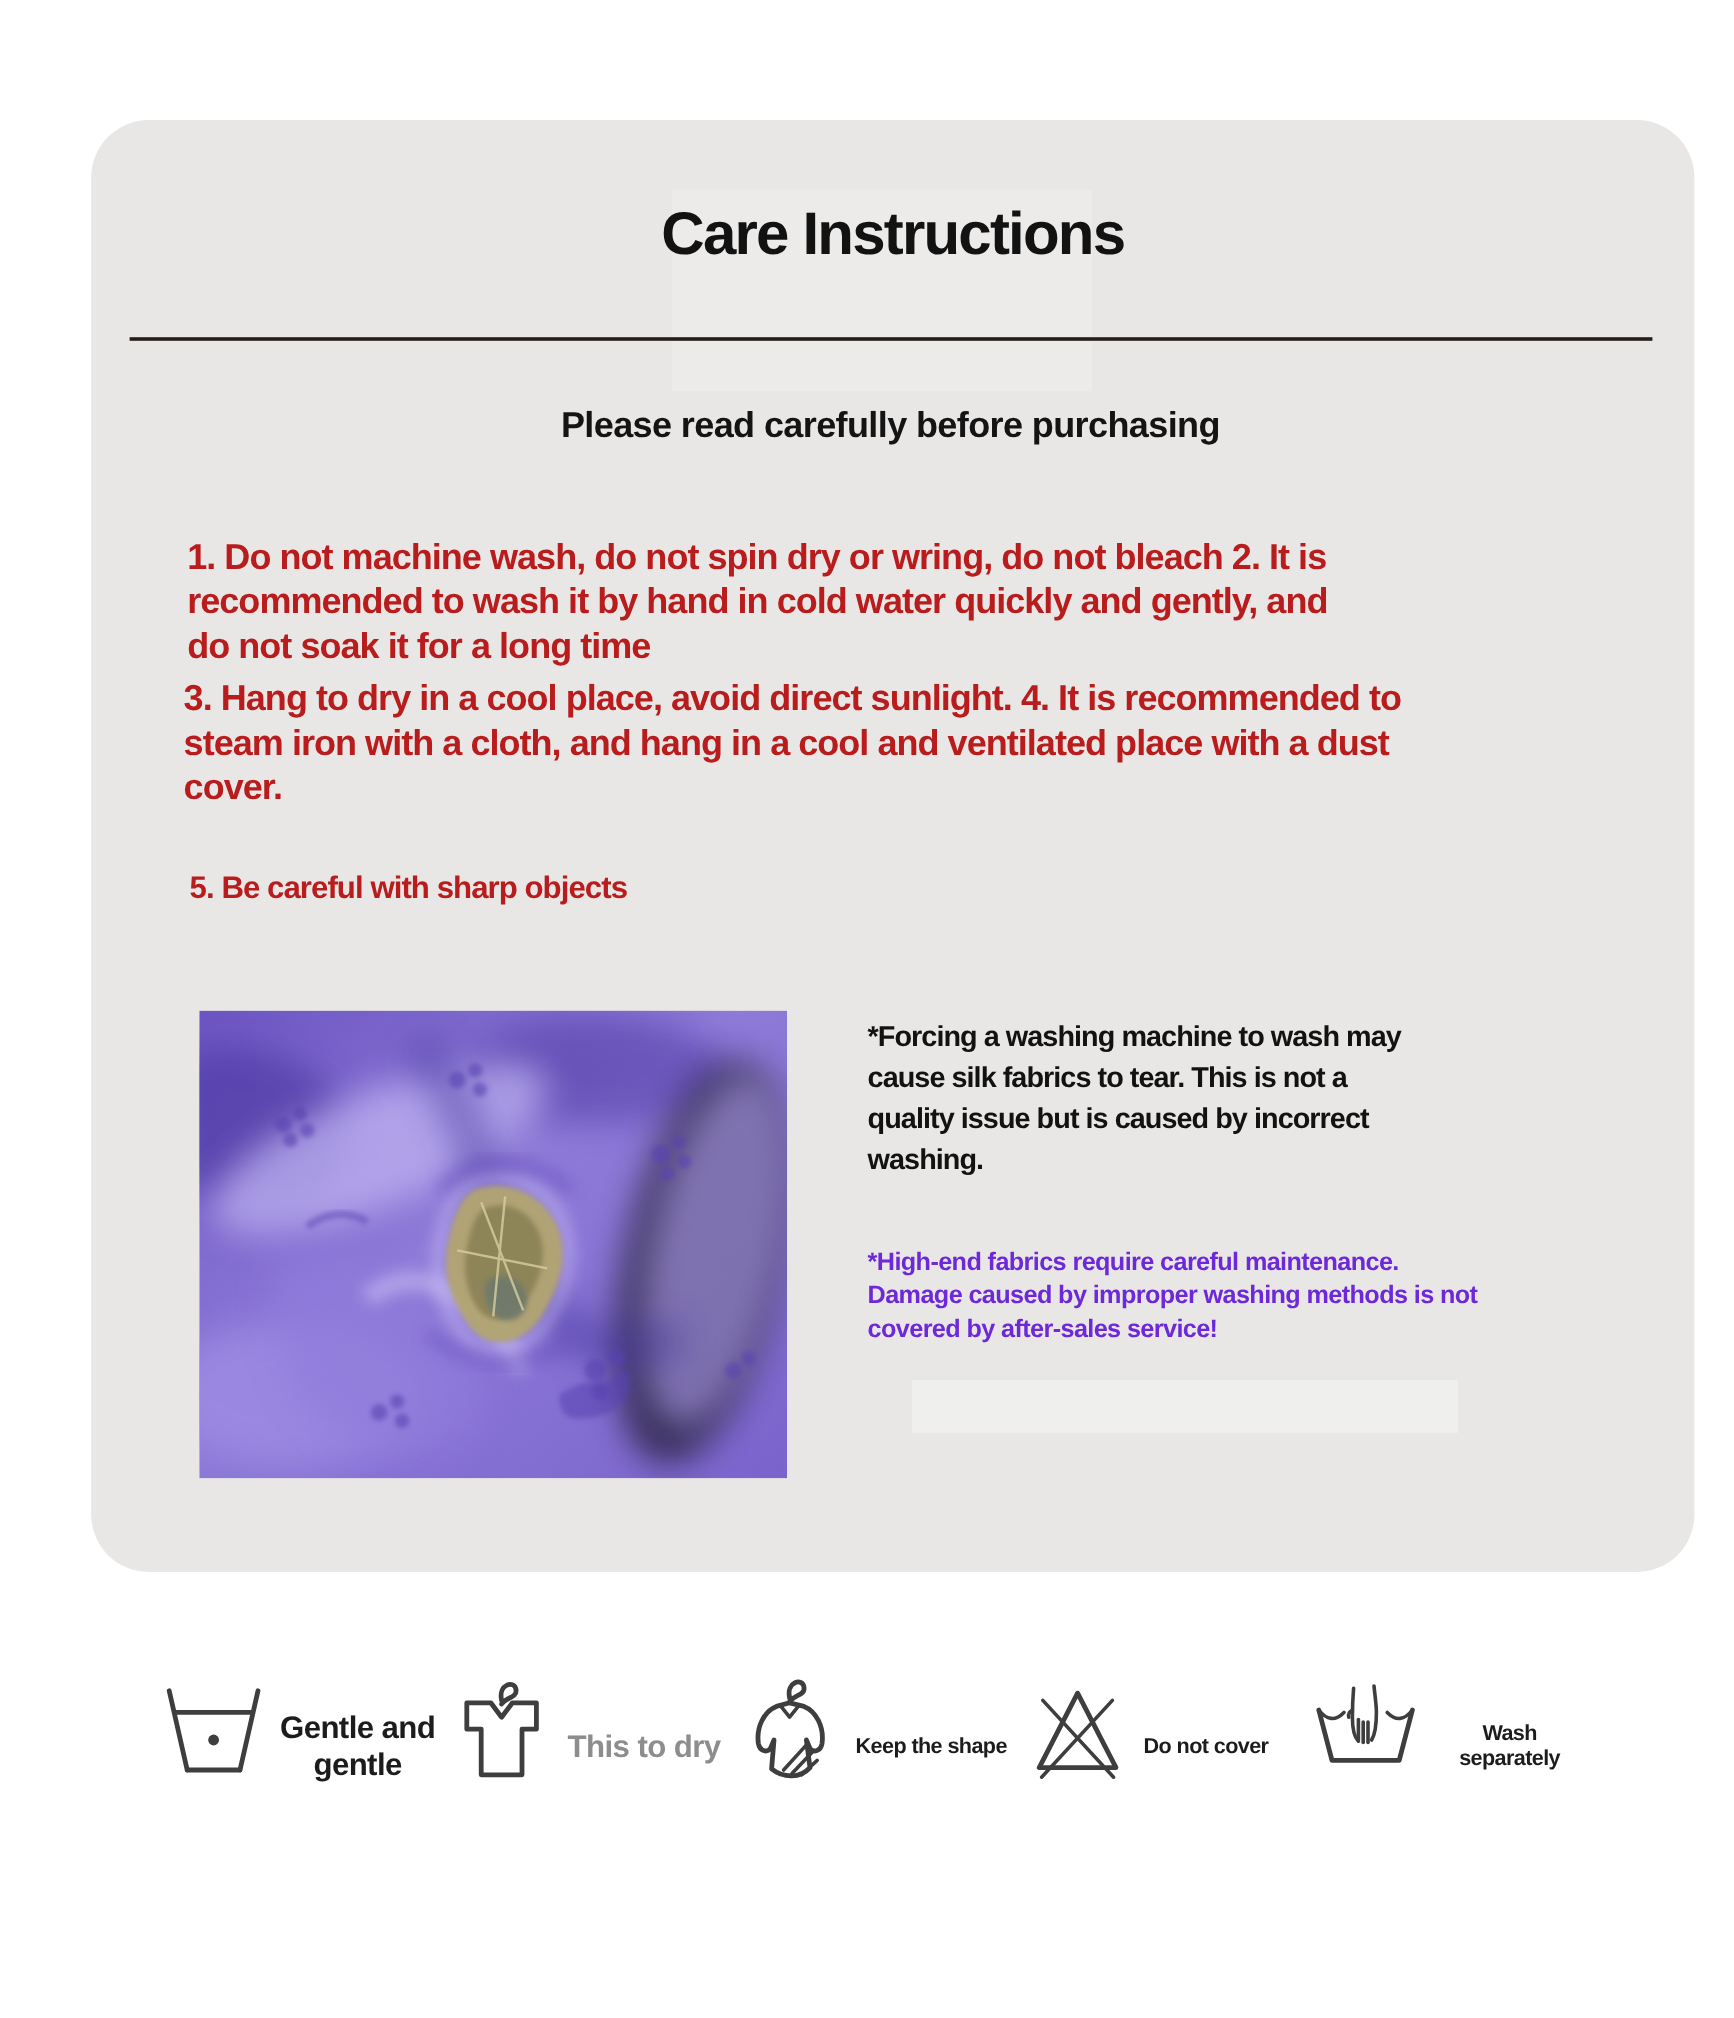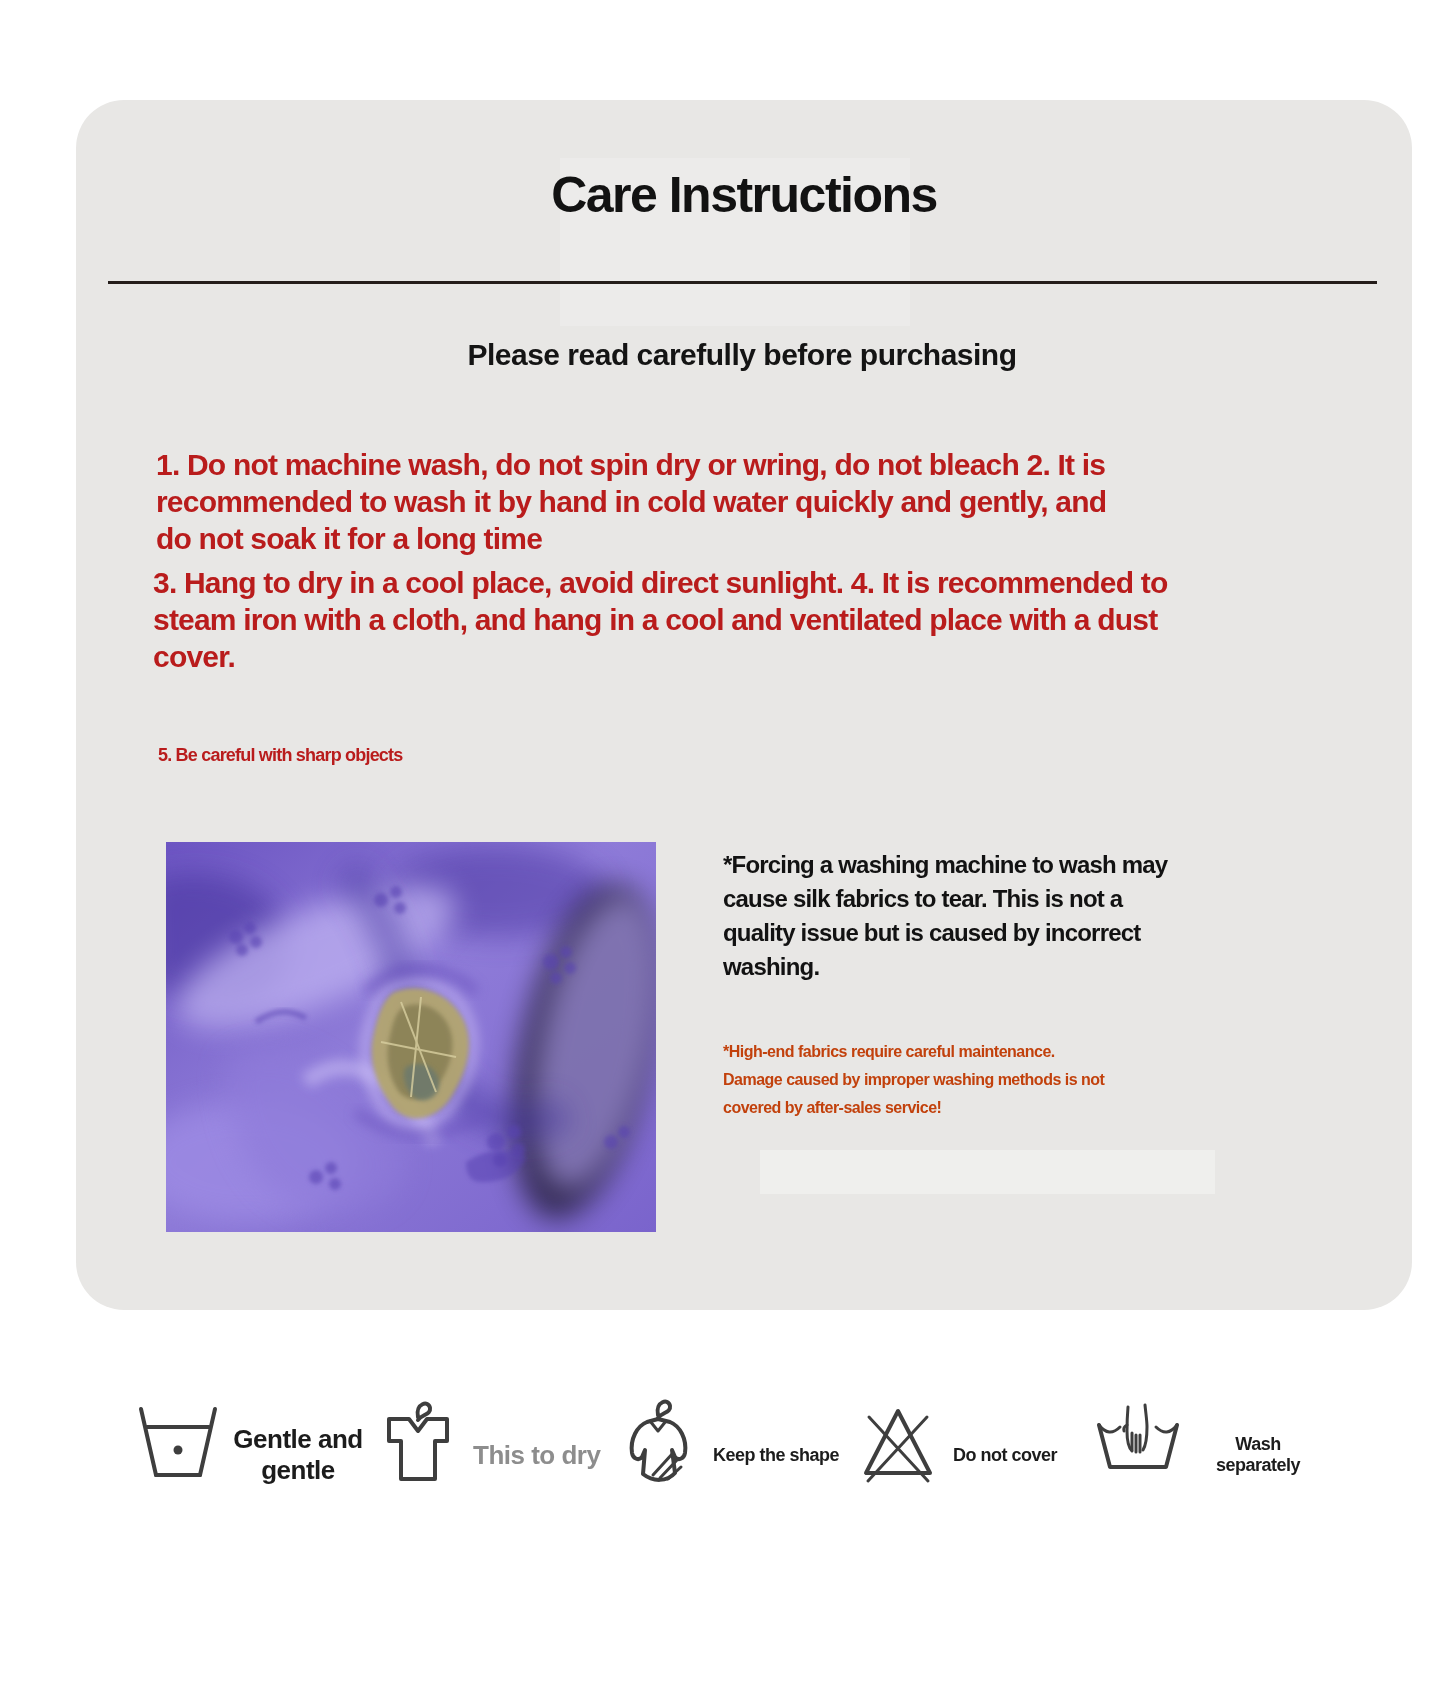--- a/index.html
+++ b/index.html
@@ -20,29 +20,29 @@
   .card-subtitle {
     position:absolute; left:0; right:4px; top:238px; text-align:center;
     font-size:30px; font-weight:700; letter-spacing:-0.5px;
   }
   .para {
     position:absolute; font-weight:700; white-space:pre-line;
     font-size:30px; line-height:37px; letter-spacing:-0.8px; color:#b91c1c;
   }
   .para-1 { left:80px; top:346px; }
   .para-2 { left:77px; top:464px; }
-  .para-3 { left:82px; top:640px; font-size:18px; line-height:30px; }
+  .para-3 { left:82px; top:624px; font-size:26px; line-height:30px; }
   .photo-frame { position:absolute; left:90px; top:742px; width:490px; height:390px; overflow:hidden; }
   .note-main {
     position:absolute; left:647px; top:748px; font-size:24px; line-height:34px;
     font-weight:700; white-space:pre-line; letter-spacing:-0.8px; color:#121212;
   }
   .note-small {
-    position:absolute; left:647px; top:938px; font-size:16px; line-height:28px;
-    font-weight:700; white-space:pre-line; letter-spacing:-0.5px; color:#c2410c;
+    position:absolute; left:647px; top:938px; font-size:21px; line-height:28px;
+    font-weight:700; white-space:pre-line; letter-spacing:-0.5px; color:#6d28d9;
   }
   .strip { left:684px; top:1050px; width:455px; height:44px; background:rgba(255,255,255,0.32); }
   .title-glow { left:484px; top:58px; width:350px; height:168px; background:rgba(255,255,255,0.20); }
 
   .icons-row {
     position:absolute; left:103px; top:1352px; width:1200px; height:180px;
     display:flex;
   }
   .icon-col { width:240px; display:flex; flex-direction:row; align-items:center; }
   .icon-box { height:102px; display:flex; align-items:center; justify-content:center; }

